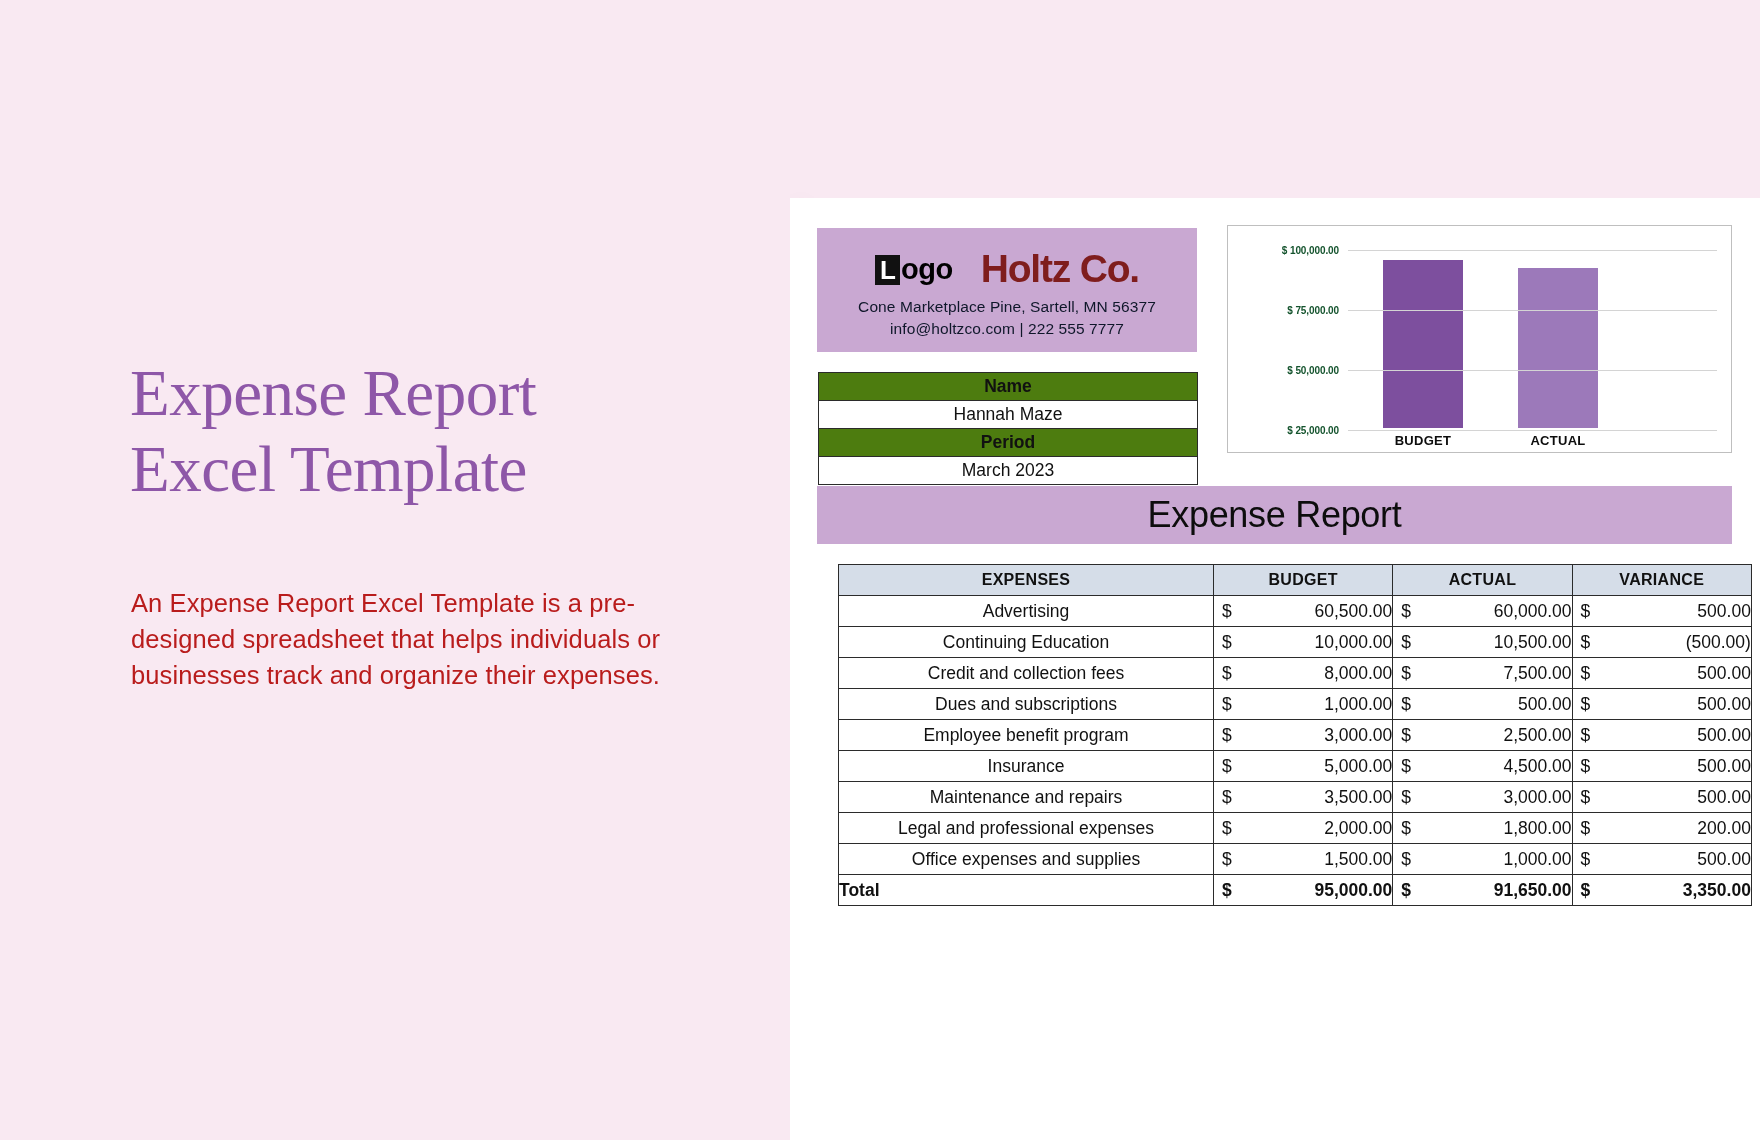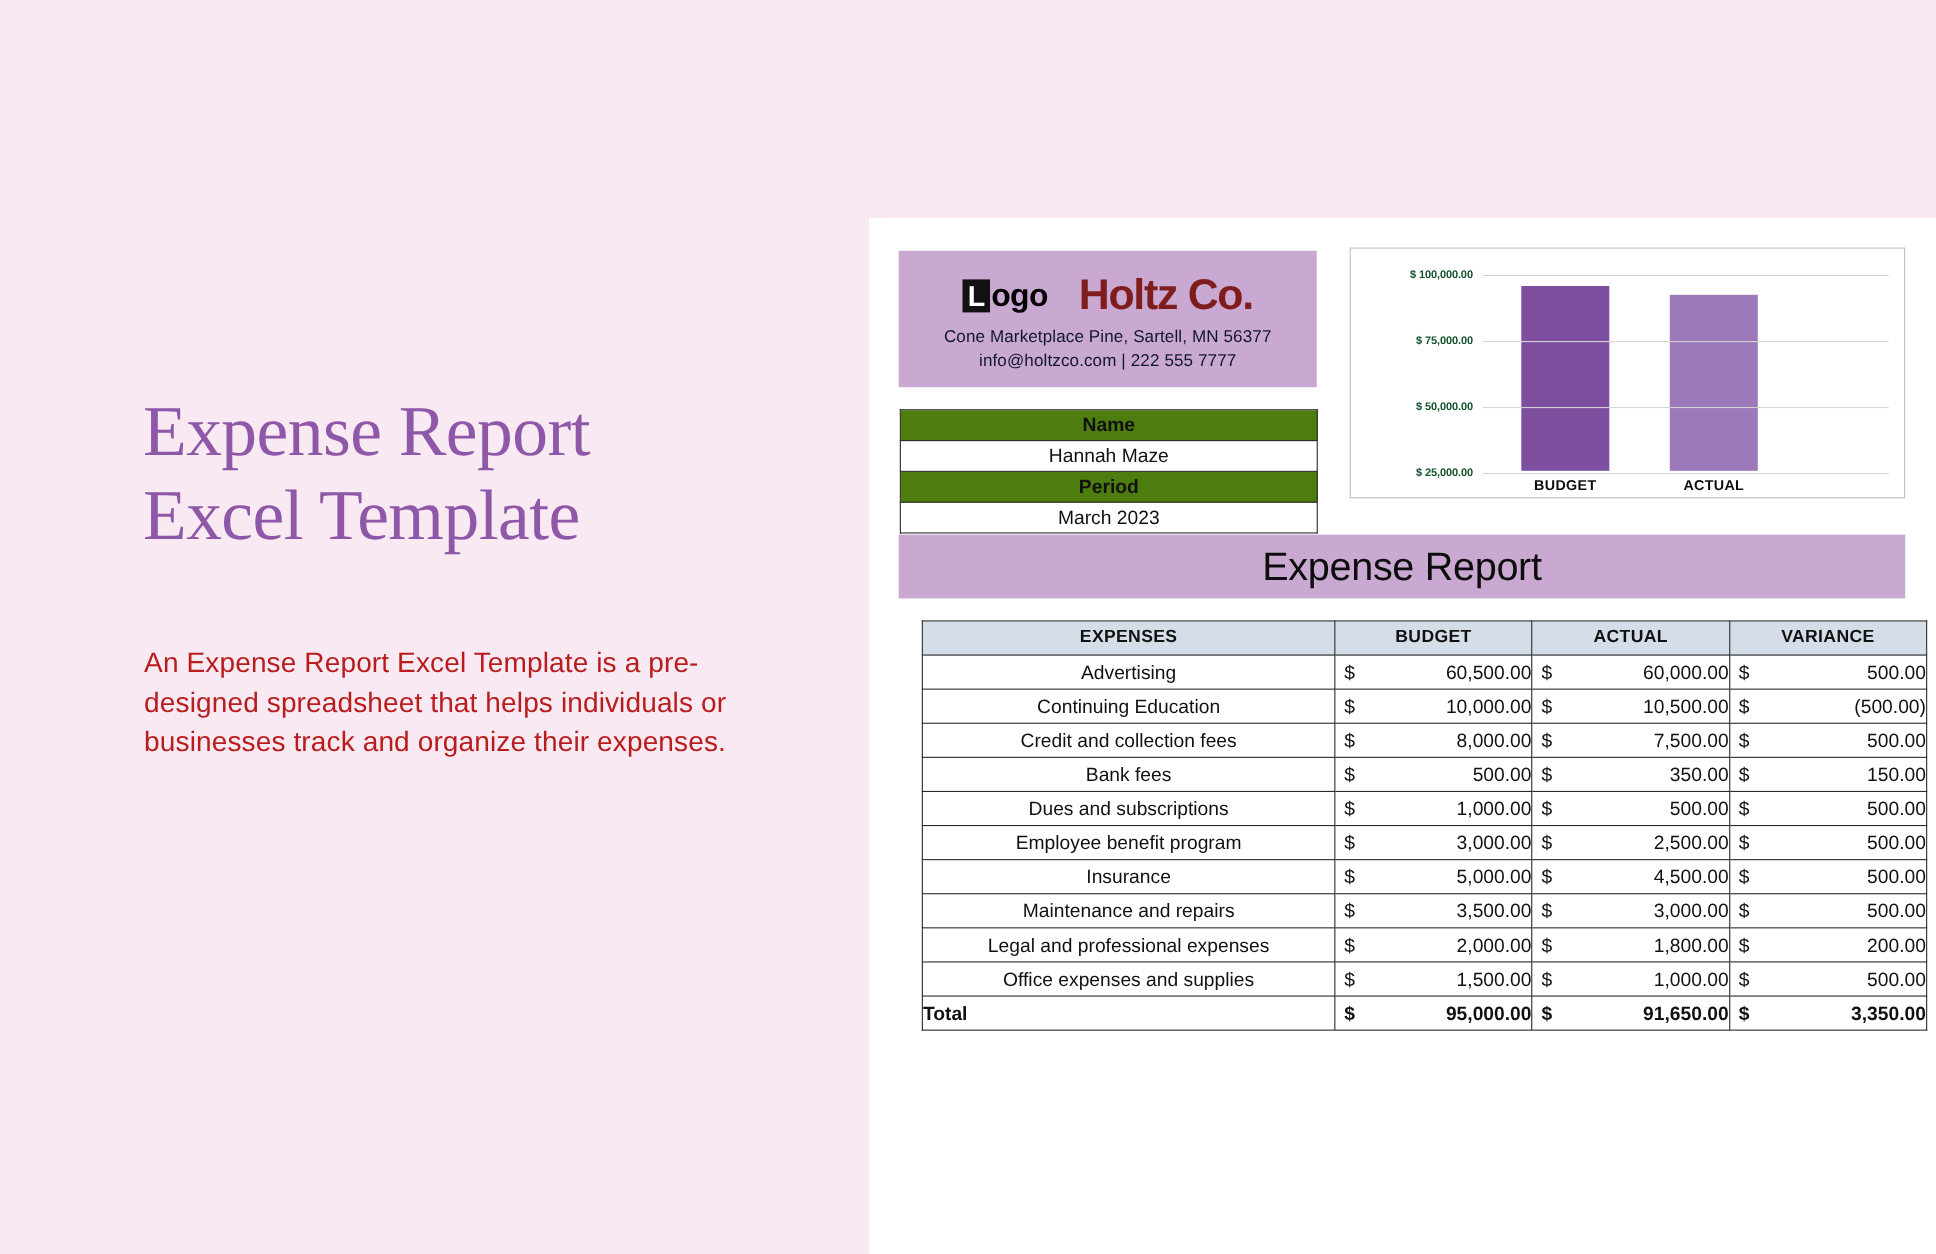--- a/index.html
+++ b/index.html
@@ -326,26 +326,20 @@
           <td class="money"><span class="sym">$</span>10,500.00</td>
           <td class="money neg"><span class="sym">$</span>(500.00)</td>
         </tr>
         <tr>
           <td class="name-cell">Credit and collection fees</td>
           <td class="money"><span class="sym">$</span>8,000.00</td>
           <td class="money"><span class="sym">$</span>7,500.00</td>
           <td class="money"><span class="sym">$</span>500.00</td>
         </tr>
         <tr>
-          <td class="name-cell">Bank fees</td>
-          <td class="money"><span class="sym">$</span>500.00</td>
-          <td class="money"><span class="sym">$</span>350.00</td>
-          <td class="money"><span class="sym">$</span>150.00</td>
-        </tr>
-        <tr>
           <td class="name-cell">Dues and subscriptions</td>
           <td class="money"><span class="sym">$</span>1,000.00</td>
           <td class="money"><span class="sym">$</span>500.00</td>
           <td class="money"><span class="sym">$</span>500.00</td>
         </tr>
         <tr>
           <td class="name-cell">Employee benefit program</td>
           <td class="money"><span class="sym">$</span>3,000.00</td>
           <td class="money"><span class="sym">$</span>2,500.00</td>
           <td class="money"><span class="sym">$</span>500.00</td>

